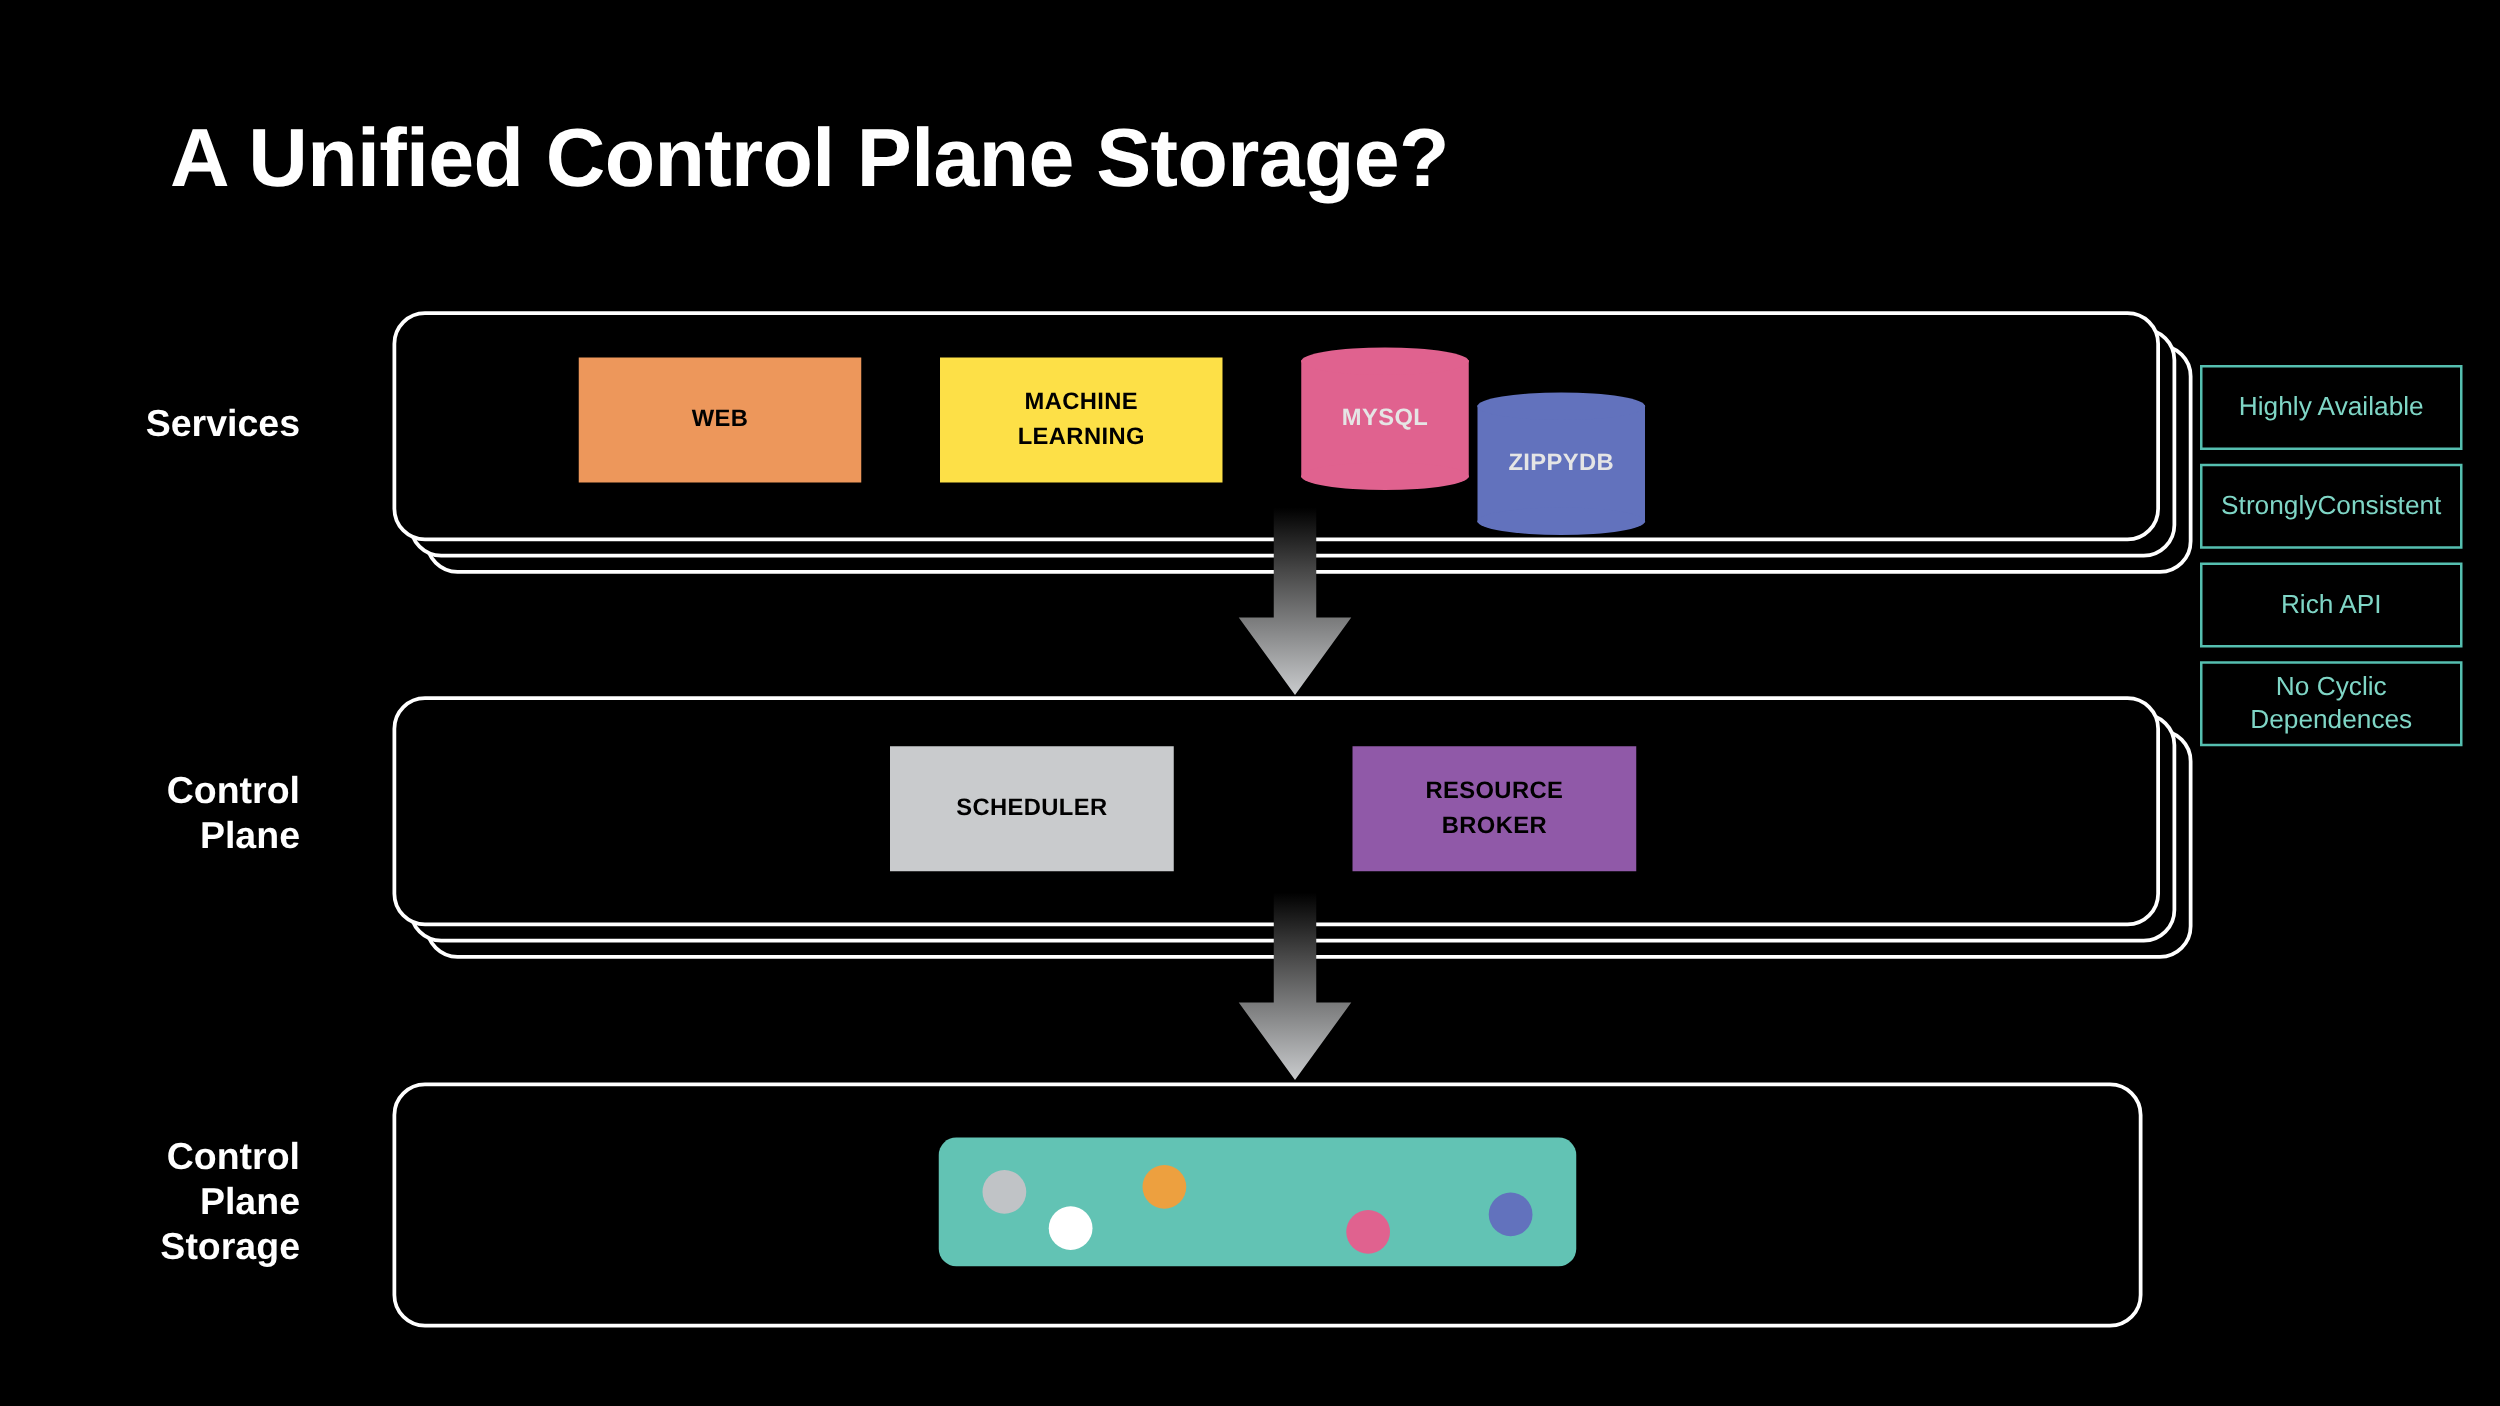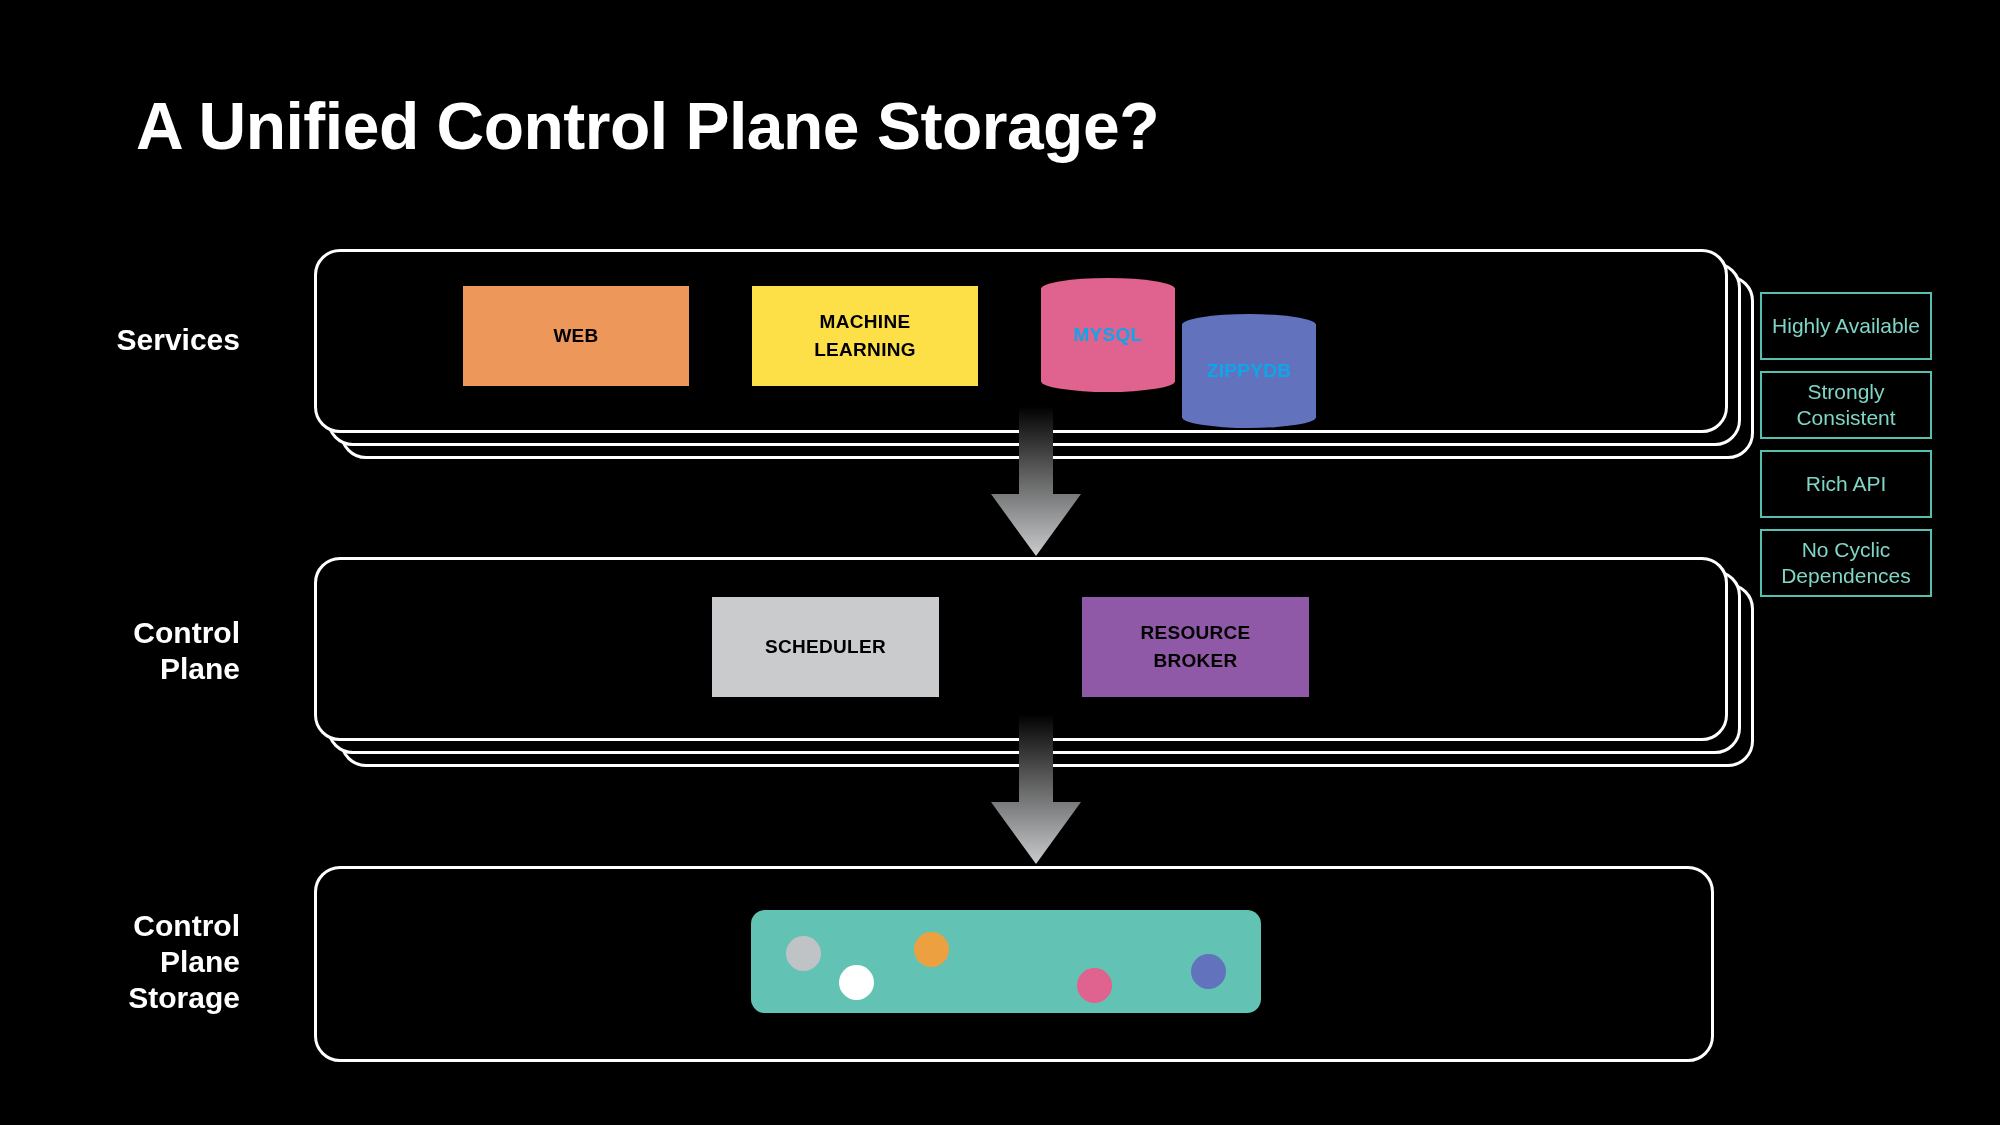--- a/index.html
+++ b/index.html
@@ -104,21 +104,21 @@
     left: 0;
     width: 100%;
     border-radius: 50%;
   }
   .cyl-label {
     position: absolute;
     inset: 0;
     display: flex;
     align-items: center;
     justify-content: center;
-    color: #0ea5e9;
+    color: #e5e5e5;
     font-size: 19px;
     font-weight: 700;
     letter-spacing: 0.3px;
     z-index: 3;
   }
 
   
   .arrow {
     position: absolute;
     width: 100px;
@@ -151,21 +151,21 @@
     position: absolute;
     border-radius: 50%;
     z-index: 3;
   }
 
   
   #requirements {
     position: absolute;
     left: 1760px;
     top: 292px;
-    width: 172px;
+    width: 210px;
   }
   .req-box {
     box-sizing: border-box;
     border: 2px solid #55bfb0;
     color: #7fd6c6;
     font-size: 21px;
     line-height: 1.25;
     text-align: center;
     display: flex;
     align-items: center;
@@ -273,21 +273,21 @@
     <div class="delos-dot" style="left:88px;  top:55px; width:35px; height:35px; background:#ffffff;"></div>
     <div class="delos-dot" style="left:163px; top:22px; width:35px; height:35px; background:#eda03f;"></div>
     <div class="delos-dot" style="left:326px; top:58px; width:35px; height:35px; background:#e0628f;"></div>
     <div class="delos-dot" style="left:440px; top:44px; width:35px; height:35px; background:#6272bd;"></div>
   </div>
 
   <div id="requirements">
     <div class="req-box" style="height:68px;">
       <span>Highly Available</span>
     </div>
-    <div class="req-box" style="height:68px; flex-direction:column;">
+    <div class="req-box" style="height:68px; flex-direction:row;">
       <span>Strongly</span>
       <span>Consistent</span>
     </div>
     <div class="req-box" style="height:68px;">
       <span>Rich API</span>
     </div>
     <div class="req-box" style="height:68px; flex-direction:column;">
       <span>No Cyclic</span>
       <span>Dependences</span>
     </div>

